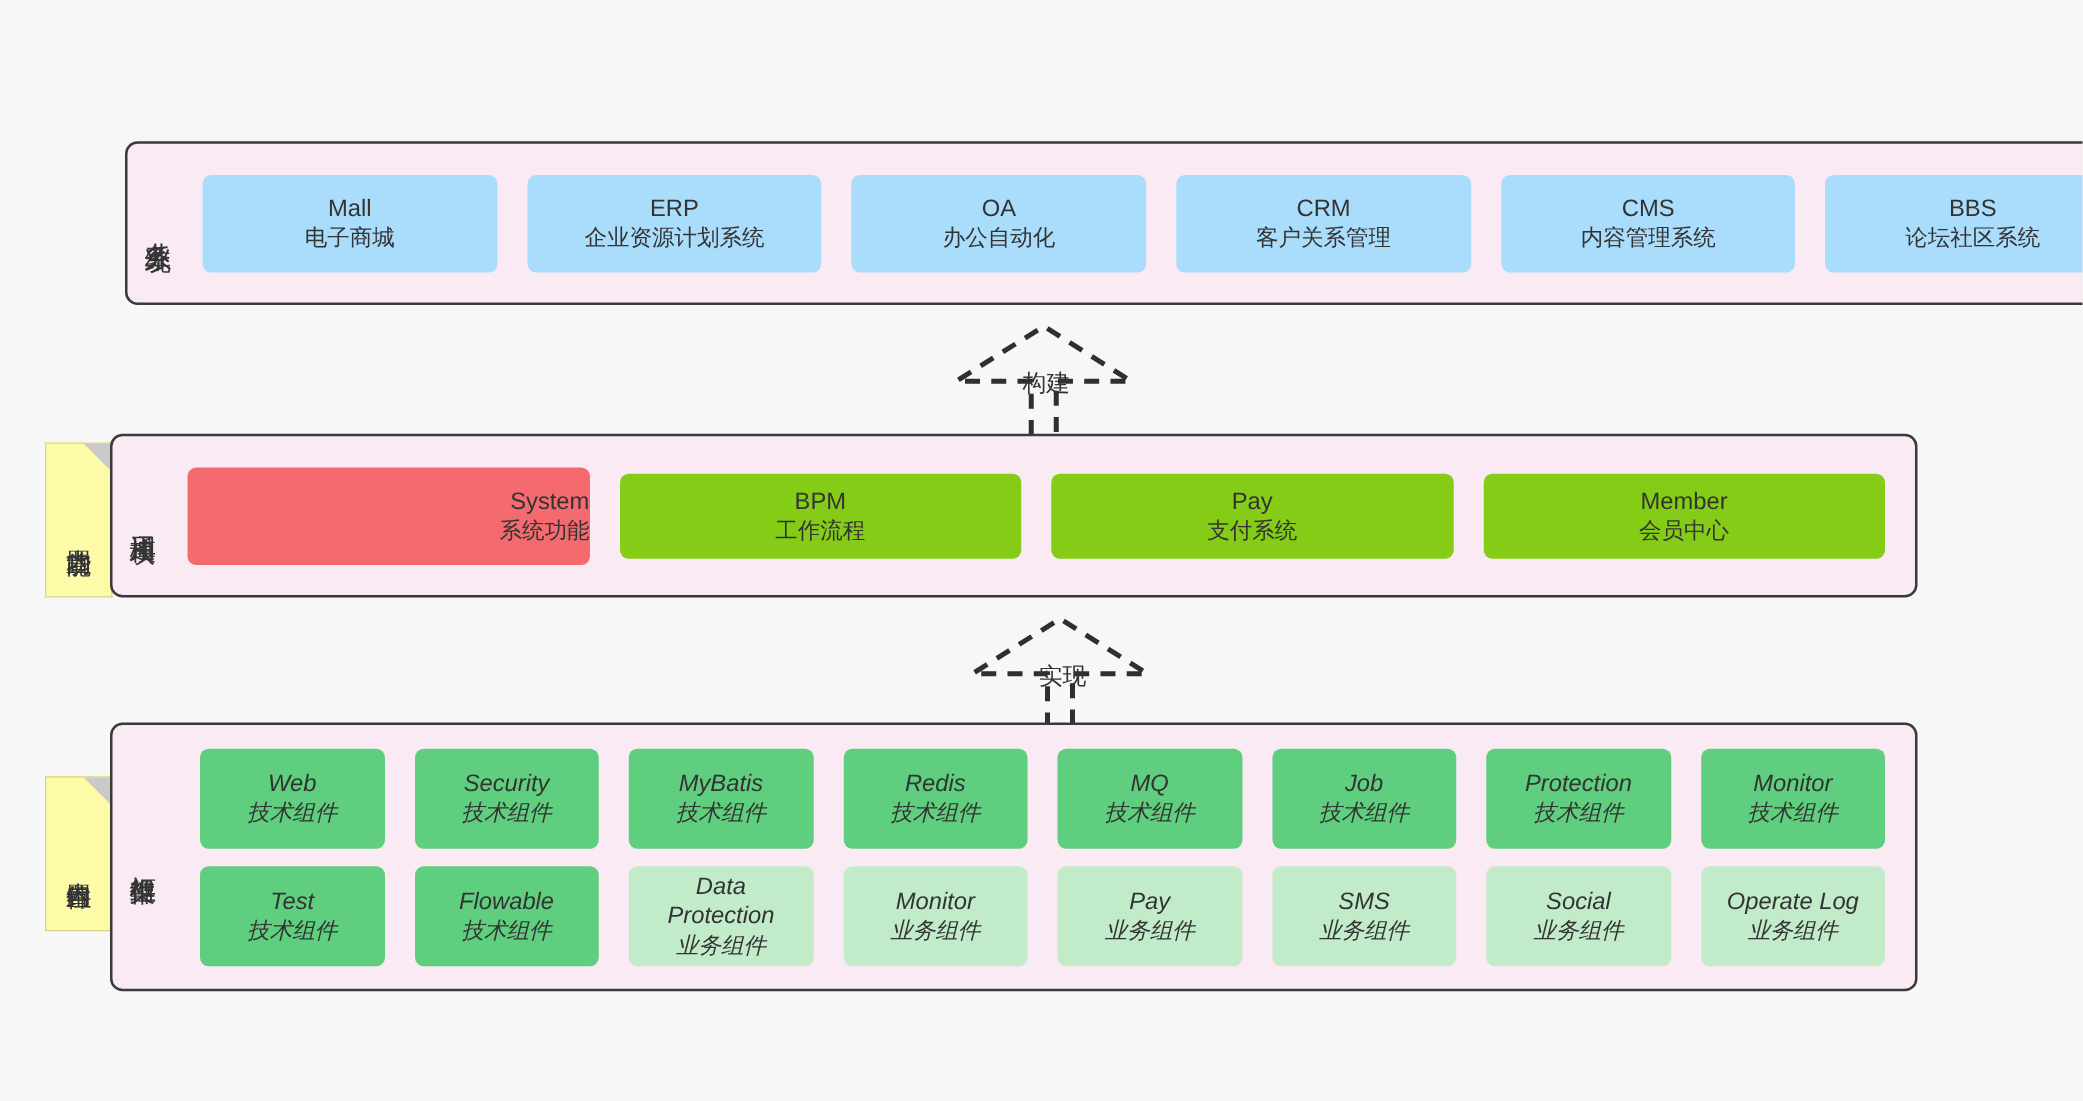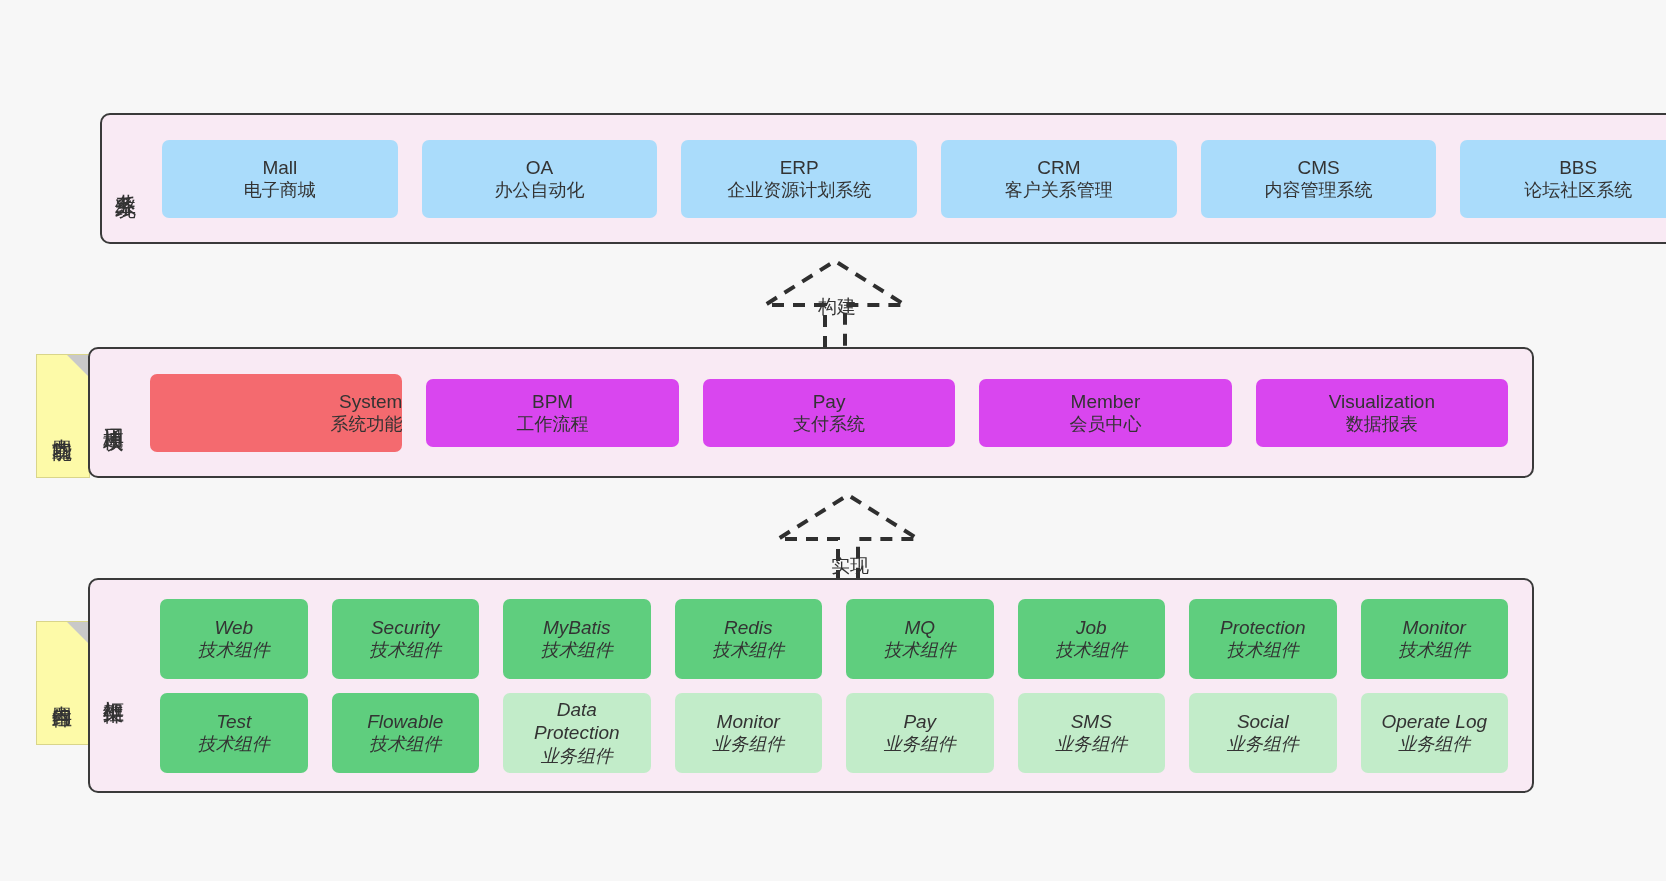--- a/index.html
+++ b/index.html
@@ -82,21 +82,21 @@
     min-width: 0;
   }
   .node .en {
     font-size: 19px;
   }
   .node .cn {
     font-size: 18px;
   }
   .node.blue { background: #aadcfb; height: 78px; }
   .node.red  { background: #f46a6f; height: 78px; align-items: flex-end; }
-  .node.pink { background: #d946ef; height: 68px; }
+  .node.pink { background: #84cc16; height: 68px; }
   .node.green-dark  { background: #5fce7e; height: 80px; }
   .node.green-light { background: #c2ecc9; height: 80px; }
 
   
   .note {
     position: absolute;
     box-sizing: border-box;
     background: #fdfaa8;
     border: 1px solid #d9d58a;
     display: flex;
@@ -141,26 +141,26 @@
 <div id="canvas">
 
   <div class="layer" id="layer-business" style="left:100px; top:113px; width:1622px; height:131px;">
     <div class="layer-title">业务系统</div>
     <div class="layer-body">
       <div class="node blue">
         <span class="en">Mall</span>
         <span class="cn">电子商城</span>
       </div>
       <div class="node blue">
+        <span class="en">ERP</span>
+        <span class="cn">企业资源计划系统</span>
+      </div>
+      <div class="node blue">
         <span class="en">OA</span>
         <span class="cn">办公自动化</span>
-      </div>
-      <div class="node blue">
-        <span class="en">ERP</span>
-        <span class="cn">企业资源计划系统</span>
       </div>
       <div class="node blue">
         <span class="en">CRM</span>
         <span class="cn">客户关系管理</span>
       </div>
       <div class="node blue">
         <span class="en">CMS</span>
         <span class="cn">内容管理系统</span>
       </div>
       <div class="node blue">
@@ -193,32 +193,28 @@
         <span class="cn">工作流程</span>
       </div>
       <div class="node pink">
         <span class="en">Pay</span>
         <span class="cn">支付系统</span>
       </div>
       <div class="node pink">
         <span class="en">Member</span>
         <span class="cn">会员中心</span>
       </div>
-      <div class="node pink">
-        <span class="en">Visualization</span>
-        <span class="cn">数据报表</span>
-      </div>
     </div>
   </div>
 
   <div class="arrow-wrap" style="left:768px; top:492px; width:160px; height:92px;">
     <svg width="160" height="92" viewBox="0 0 160 92">
       <path d="M 70 90 L 70 47 L 10 47 L 80 3 L 150 47 L 90 47 L 90 90" fill="none" stroke="#2f2f2f" stroke-width="4" stroke-dasharray="12,9" stroke-linejoin="miter"></path>
     </svg>
-    <span class="arrow-label" style="left:63px; top:36px;margin-top:25px;">实现</span>
+    <span class="arrow-label" style="left:63px; top:36px;">实现</span>
   </div>
 
   <div class="note" id="note-framework" style="left:36px; top:621px; width:54px; height:124px;">
     <span class="note-inner">内置组件</span>
   </div>
 
   <div class="layer" id="layer-framework" style="left:88px; top:578px; width:1446px; height:215px;">
     <div class="layer-title">框架组件</div>
     <div class="layer-body two-rows">
 

